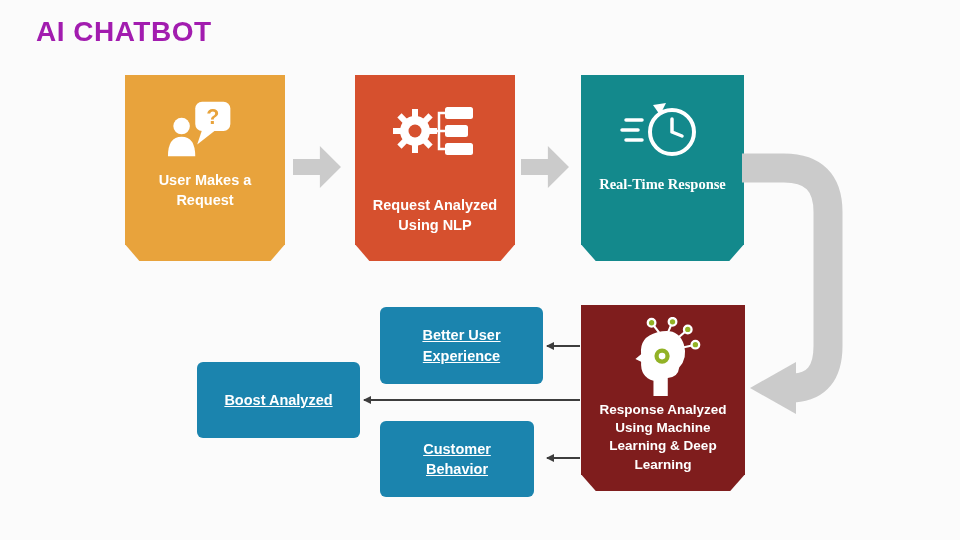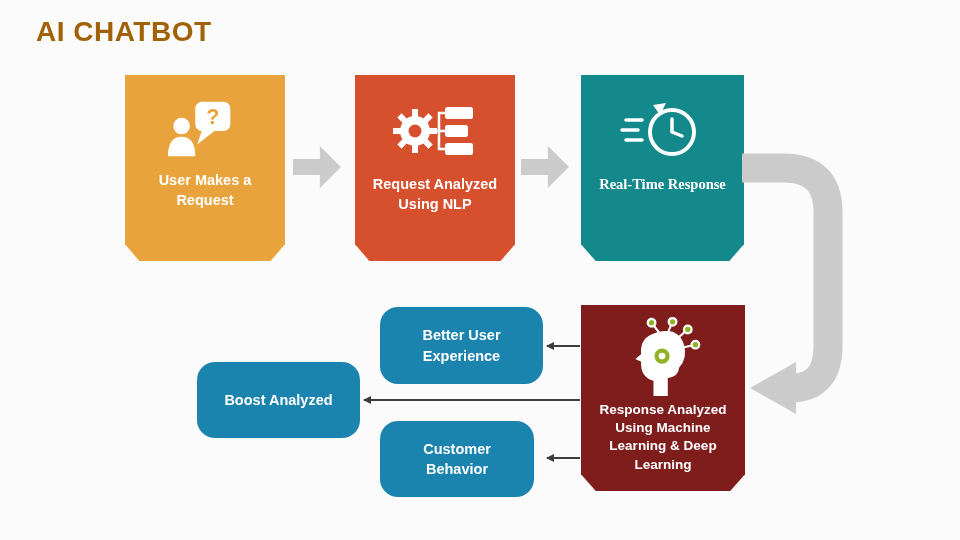--- a/index.html
+++ b/index.html
@@ -5,46 +5,46 @@
   html,body { margin:0; padding:0; }
   body {
     width:960px; height:540px;
     background:#fbfbfb;
     font-family:"Liberation Sans", sans-serif;
     position:relative;
     overflow:hidden;
   }
   .page-title {
     position:absolute; left:36px; top:16px;
-    font-size:28px; font-weight:800; color:#a16207;
+    font-size:28px; font-weight:800; color:#a21caf;
     letter-spacing:0.5px;
   }
   .step-box {
     position:absolute;
     display:flex; flex-direction:column; align-items:center;
     clip-path: polygon(0 0, 100% 0, 100% 91%, 91% 100%, 9% 100%, 0 91%);
     box-sizing:border-box;
   }
   .step-box .icon { flex:0 0 auto; display:flex; align-items:center; justify-content:center; }
   .step-label {
     color:#ffffff; font-size:14.5px; font-weight:bold;
     text-align:center; line-height:1.35; padding:0 12px;
   }
   .step1 { left:125px; top:75px; width:160px; height:186px; background:#E8A33C; padding-top:24px; }
-  .step2 { left:355px; top:75px; width:160px; height:186px; background:#D6502E; padding-top:26px; }
+  .step2 { left:355px; top:75px; width:160px; height:186px; background:#D6502E; padding-top:26px;gap:21px; }
   .step3 { left:581px; top:75px; width:163px; height:186px; background:#13898C; padding-top:24px;font-family:Liberation Serif, serif; }
   .step4 { left:581px; top:305px; width:164px; height:186px; background:#7f1d1d; padding-top:12px; }
   .step1 .step-label, .step2 .step-label, .step3 .step-label { margin-top:14px; }
   .step4 .step-label { margin-top:2px; font-size:13.5px; }
 
   .outcome-box {
-    position:absolute; background:#1B84AE; border-radius:18px;
+    position:absolute; background:#1B84AE; border-radius:6px;
     display:flex; align-items:center; justify-content:center;
     color:#fff; font-size:14.5px; font-weight:bold; text-align:center;
-    line-height:1.4; padding:12px 18px; box-sizing:border-box;
+    line-height:1.4; padding:12px 18px; box-sizing:border-box;text-decoration:underline;
   }
   .out1 { left:380px; top:307px; width:163px; height:77px; }
   .out2 { left:197px; top:362px; width:163px; height:76px; }
   .out3 { left:380px; top:421px; width:154px; height:76px; }
 
   .block-arrow {
     position:absolute; width:48px; height:42px; background:#CBCBCB;
     clip-path: polygon(0 31%, 56% 31%, 56% 0, 100% 50%, 56% 100%, 56% 69%, 0 69%);
   }
   .block-arrow-1 { left:293px; top:146px; }

